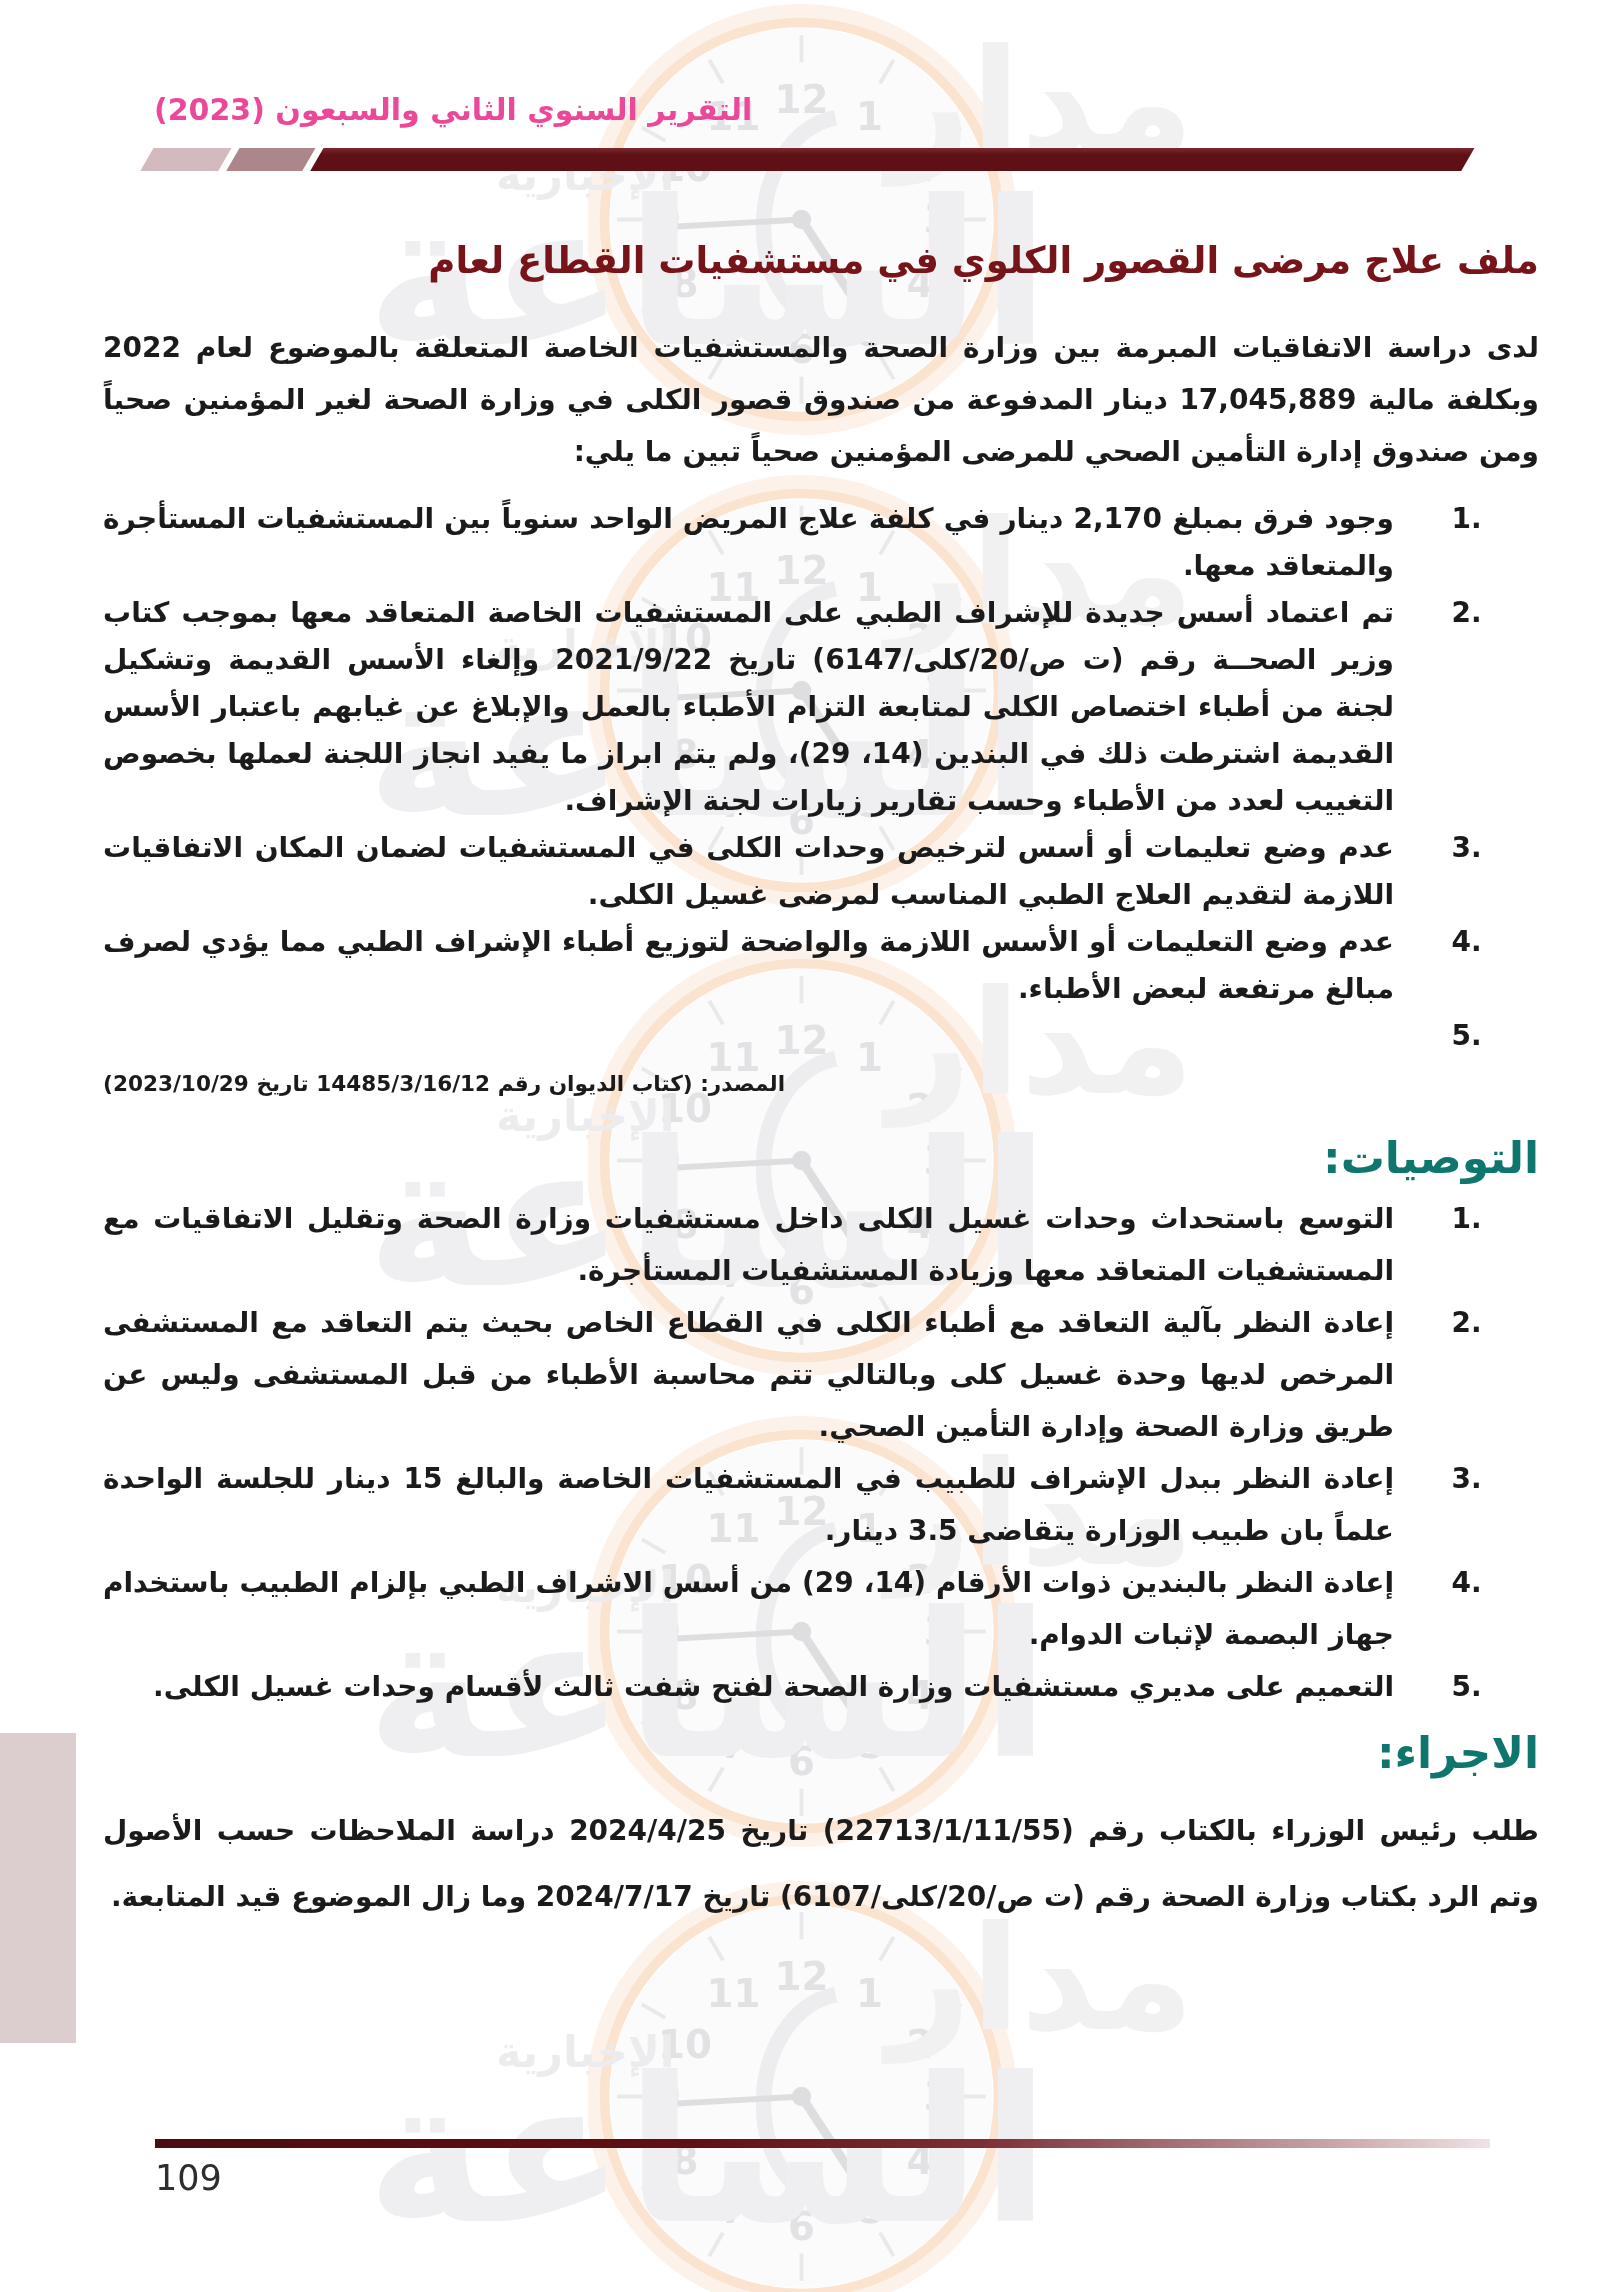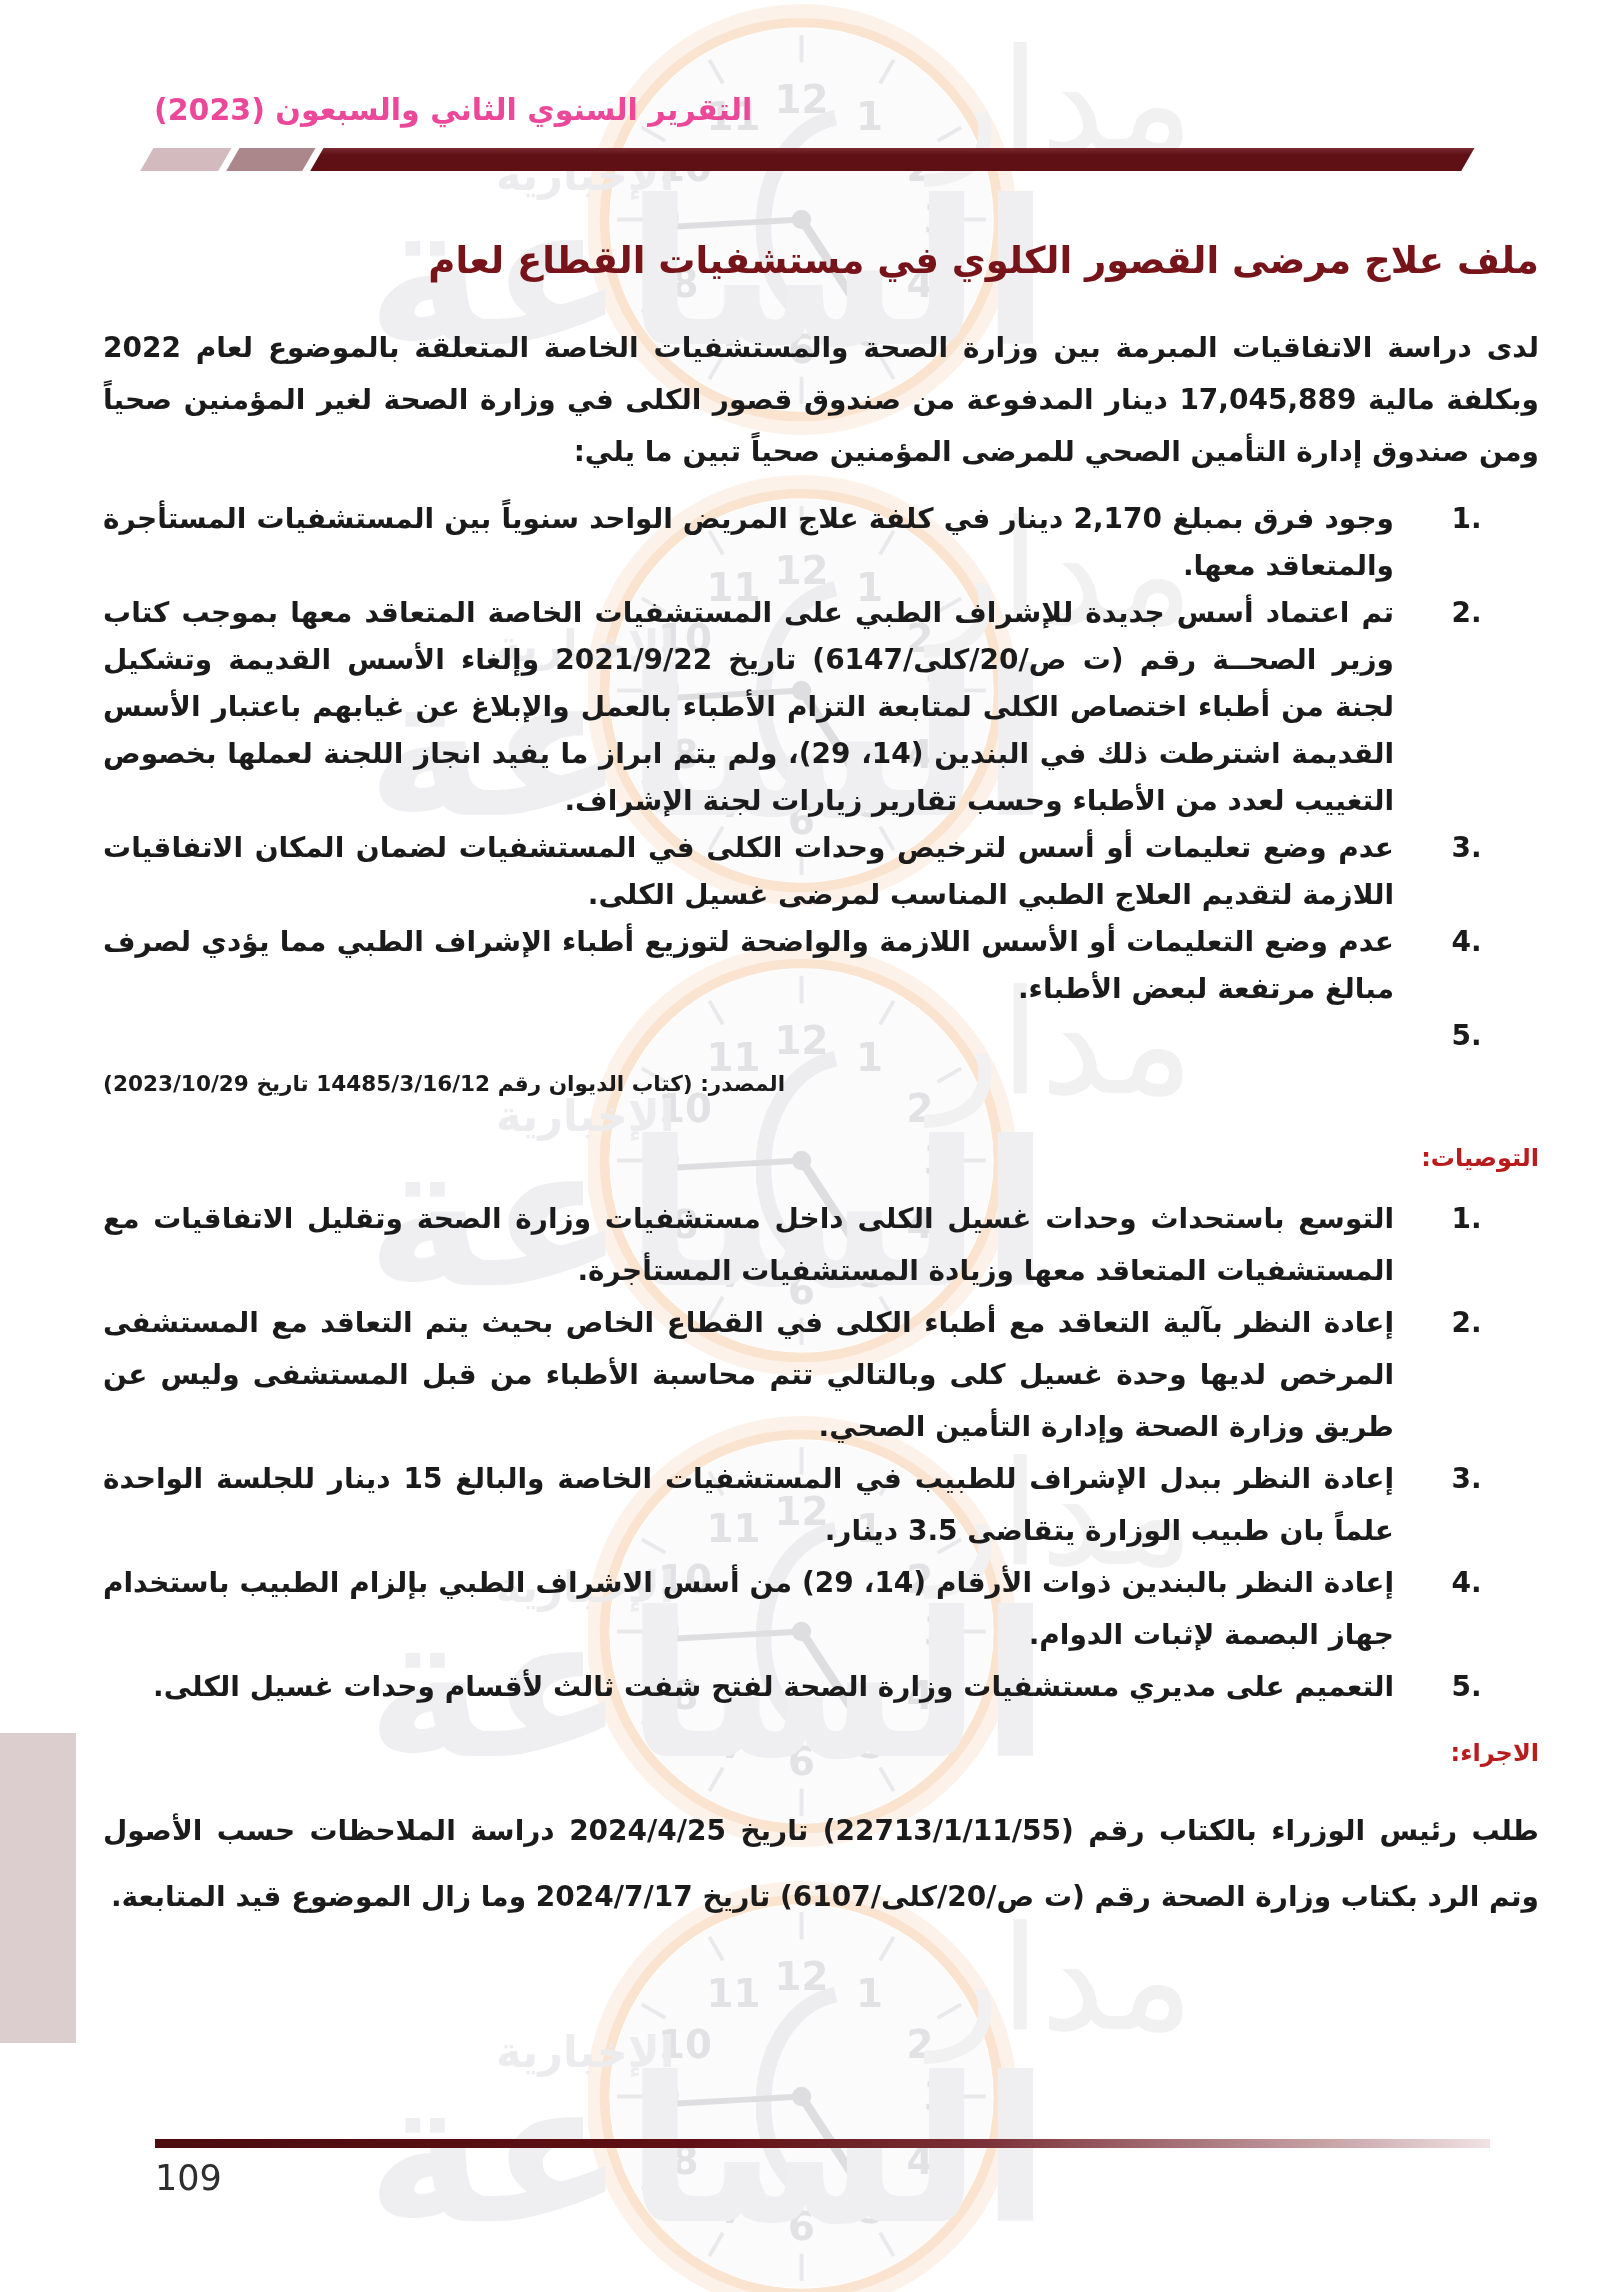--- a/index.html
+++ b/index.html
@@ -5,21 +5,21 @@
   html,body{margin:0;padding:0;}
   body{
     width:1621px;height:2293px;position:relative;overflow:hidden;background:#ffffff;
     font-family:"DejaVu Sans","Liberation Sans",sans-serif;
   }
   
   #watermarks{position:absolute;inset:0;z-index:0;pointer-events:none;}
   .wm{position:absolute;left:380px;width:814px;height:461px;opacity:.55;}
   .wm-clock{position:absolute;left:208px;top:13.7px;width:427px;height:431px;}
   .wm-madar{position:absolute;right:0;top:39px;font-size:145px;line-height:1;
-    font-weight:normal;color:#e6e6e9;direction:rtl;}
+    font-weight:bold;color:#e6e6e9;direction:rtl;}
   .wm-saah{position:absolute;left:-13.7px;top:174px;font-size:201px;line-height:1.1;
     font-weight:bold;color:#e3e3e6;direction:rtl;}
   .wm-sub{position:absolute;left:116px;top:116px;font-size:43px;line-height:1;
     font-weight:bold;color:#dedee1;direction:rtl;margin-top:48px;}
   
   .header-title{position:absolute;left:154px;top:92px;z-index:2;direction:rtl;
     font-size:30px;font-weight:bold;color:#ec4899;white-space:nowrap;}
   .bar-row{position:absolute;left:147px;top:148px;width:1321px;height:22.5px;z-index:2;
     display:flex;}
   .bar-seg{height:22.5px;transform:skewX(-30deg);}
@@ -32,21 +32,21 @@
   .doc-title{margin:0 0 35px;font-size:37px;line-height:1.4;text-align:right;color:#771419;}
   .intro{margin:0 0 17.6px;font-size:28px;line-height:52px;text-align:justify;}
   .list{margin:0;}
   .li-row{display:flex;}
   .li-num{flex:0 0 145px;text-align:center;direction:ltr;font-size:28px;}
   .findings .li-num,.findings .li-text{line-height:47px;}
   .recs .li-num,.recs .li-text{line-height:52px;}
   .li-text{flex:1;font-size:28px;text-align:justify;}
   .source-line{width:fit-content;margin:7.8px auto 0 0;font-size:21.6px;line-height:33px;
     color:#1b1b1b;}
-  .section-heading{margin:37px 0 13.7px;font-size:24px;line-height:42px;color:#b91c1c;
+  .section-heading{margin:37px 0 13.7px;font-size:44px;line-height:42px;color:#0f766e;
     text-align:right;}
   .section-heading.action{margin-top:19.6px;}
   .action-text{margin:23.5px 0 0;font-size:28px;line-height:66px;text-align:justify;}
   
   .pink-block{position:absolute;left:0;top:1733px;width:76px;height:310px;z-index:1;
     background:#dccdce;}
   .bottom-rule{position:absolute;left:155px;top:2139px;width:1335px;height:8.8px;z-index:2;
     background:linear-gradient(90deg,#4c0c10 0%,#5f1014 40%,#7b3036 62%,#a8777c 78%,#cfadb0 90%,#f0e3e4 100%);}
   .page-number{position:absolute;left:155px;top:2158px;z-index:2;font-size:35px;color:#2e2e2e;}
   .wm-face{fill:#f4f4f7;}

